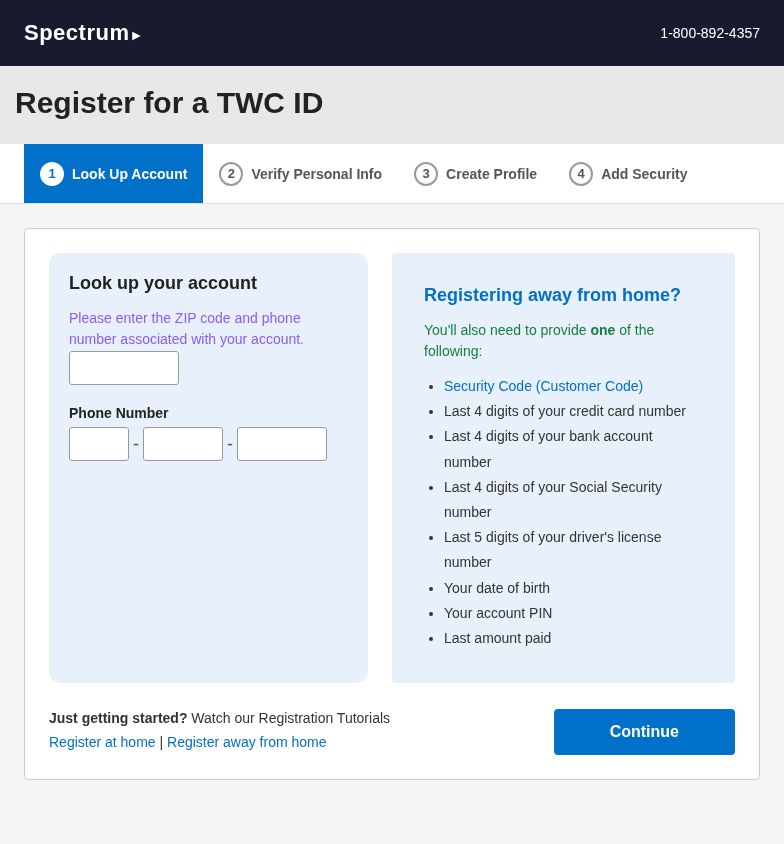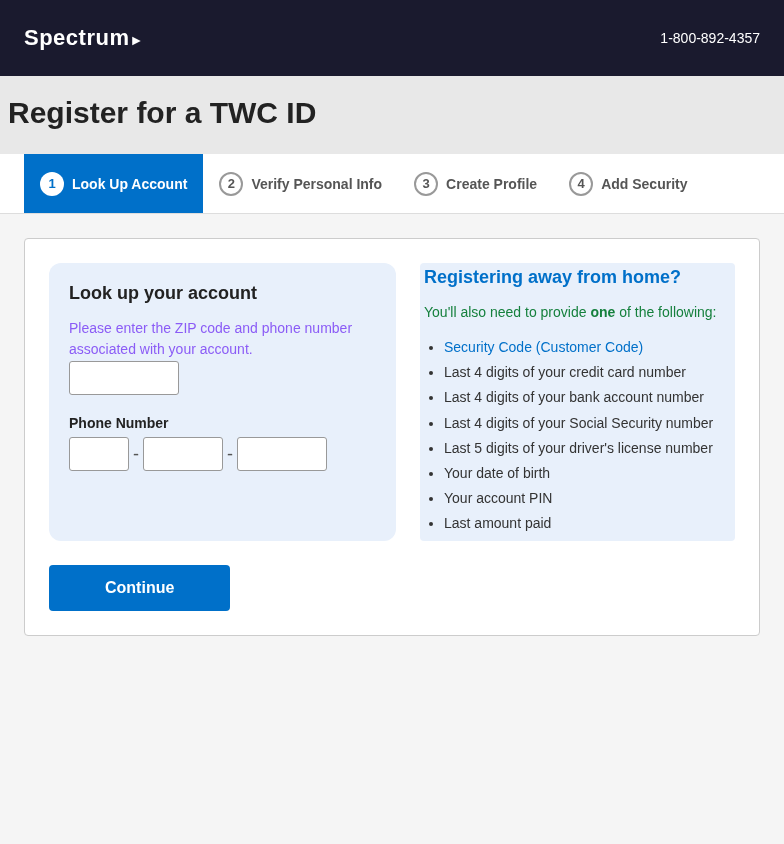--- a/index.html
+++ b/index.html
@@ -5,41 +5,41 @@
     * { box-sizing: border-box; margin: 0; padding: 0; }
     body { font-family: Arial, sans-serif; background: #f5f5f5; width: 784px; }
 
     
     .header {
       background: #1a1a2e;
       display: flex;
       align-items: center;
       justify-content: space-between;
       padding: 0 24px;
-      height: 76px;
+      height: 66px;
     }
     .header-logo {
       color: #fff;
       font-size: 22px;
       font-weight: bold;
       letter-spacing: 0.5px;
     }
     .header-logo span {
       color: #fff;
     }
     .header-phone {
       color: #fff;
       font-size: 14px;
       margin-left: 16px;
     }
 
     
     .page-title-bar {
       background: #e8e8e8;
-      padding: 20px 8px 24px;
+      padding: 20px 15px 24px;
     }
     .page-title {
       font-size: 30px;
       font-weight: bold;
       color: #222;
     }
 
     
     .steps-bar {
       background: #fff;
@@ -103,21 +103,21 @@
     }
     .left-col {
       flex: 1;
       background: #e8f0fb;
       padding: 20px;
       border-radius: 12px;
     }
     .right-col {
       flex: 1;
       background: #e8f0fb;
-      padding: 4px;
+      padding: 32px;
       border-radius: 4px;
     }
 
     .section-title {
       font-size: 18px;
       font-weight: bold;
       color: #222;
       margin-bottom: 14px;
     }
     .section-desc {
@@ -292,17 +292,28 @@
           <li>Last 4 digits of your Social Security number</li>
           <li>Last 5 digits of your driver's license number</li>
           <li>Your date of birth</li>
           <li>Your account PIN</li>
           <li>Last amount paid</li>
         </ul>
       </div>
     </div>
 
     <div class="bottom-row">
+      <div class="getting-started">
+        <div>
+          <strong>Just getting started?</strong>
+          <span> Watch our Registration Tutorials</span>
+        </div>
+        <div>
+          <a href="#">Register at home</a>
+          <span> | </span>
+          <a href="#">Register away from home</a>
+        </div>
+      </div>
       <button class="continue-btn">Continue</button>
     </div>
 
   </div>
 </div>
 
 </body></html>

